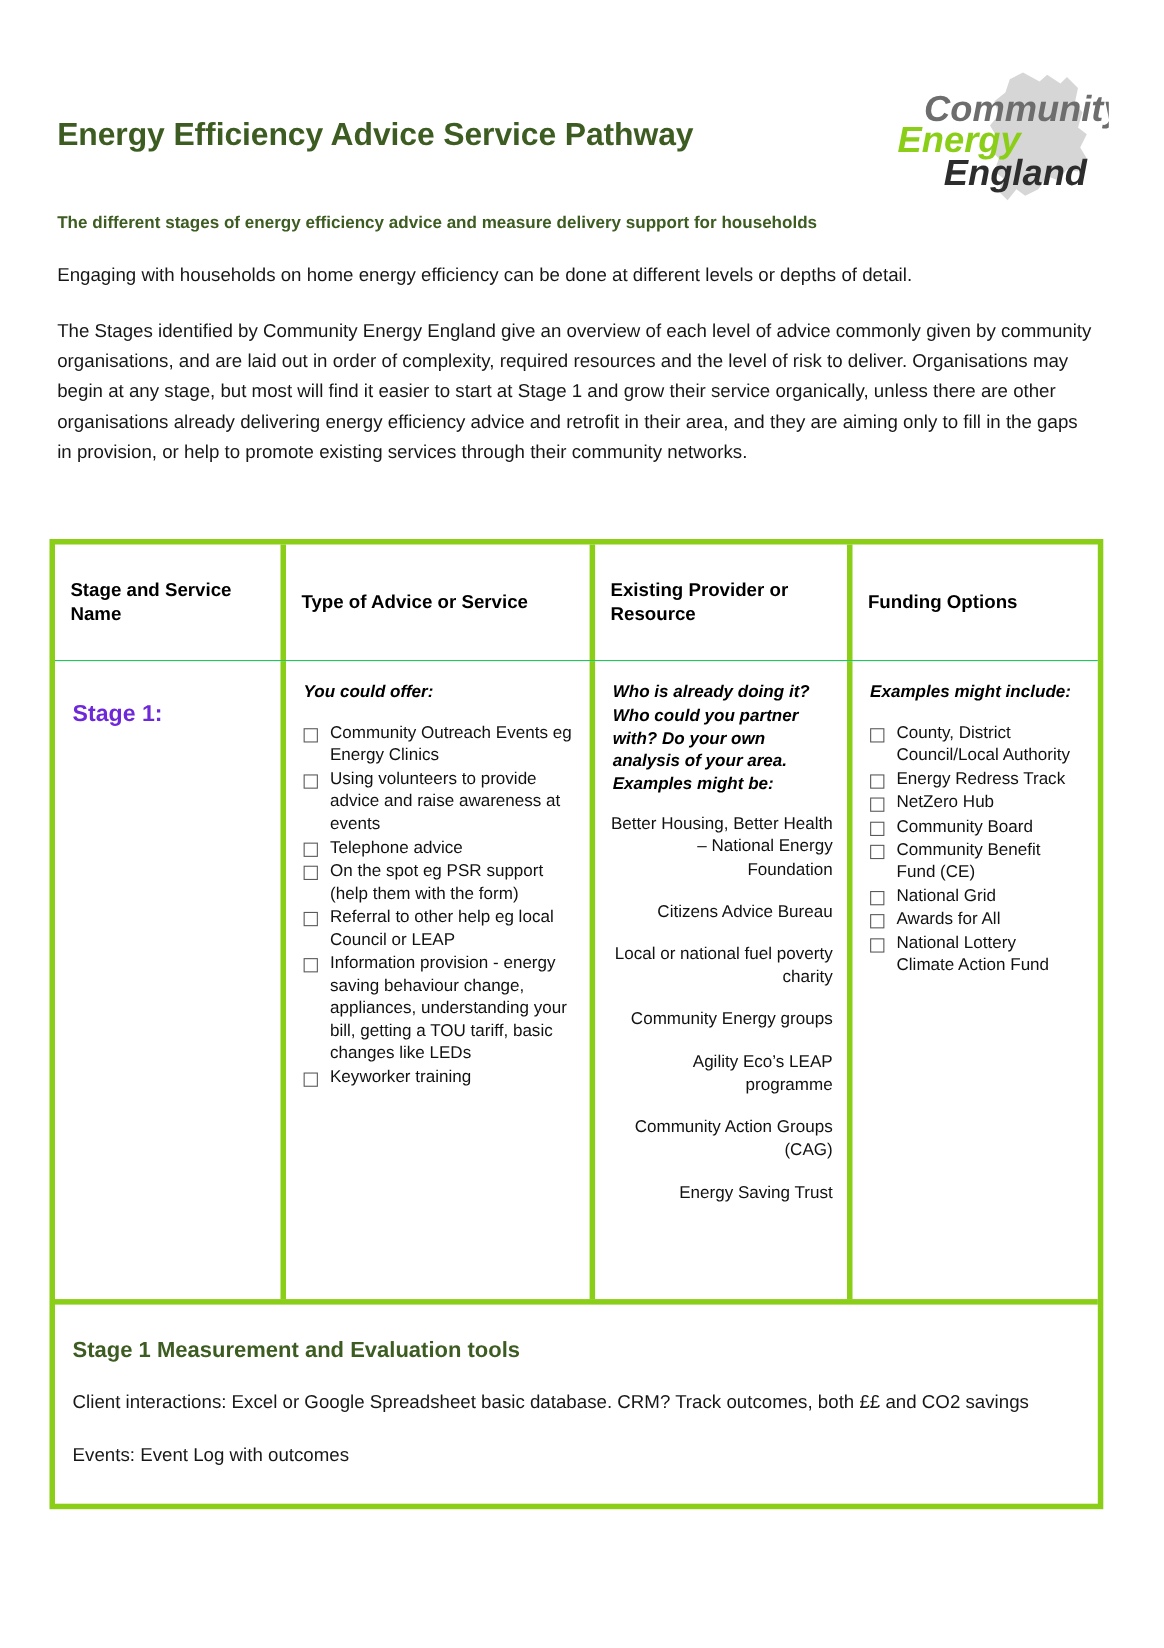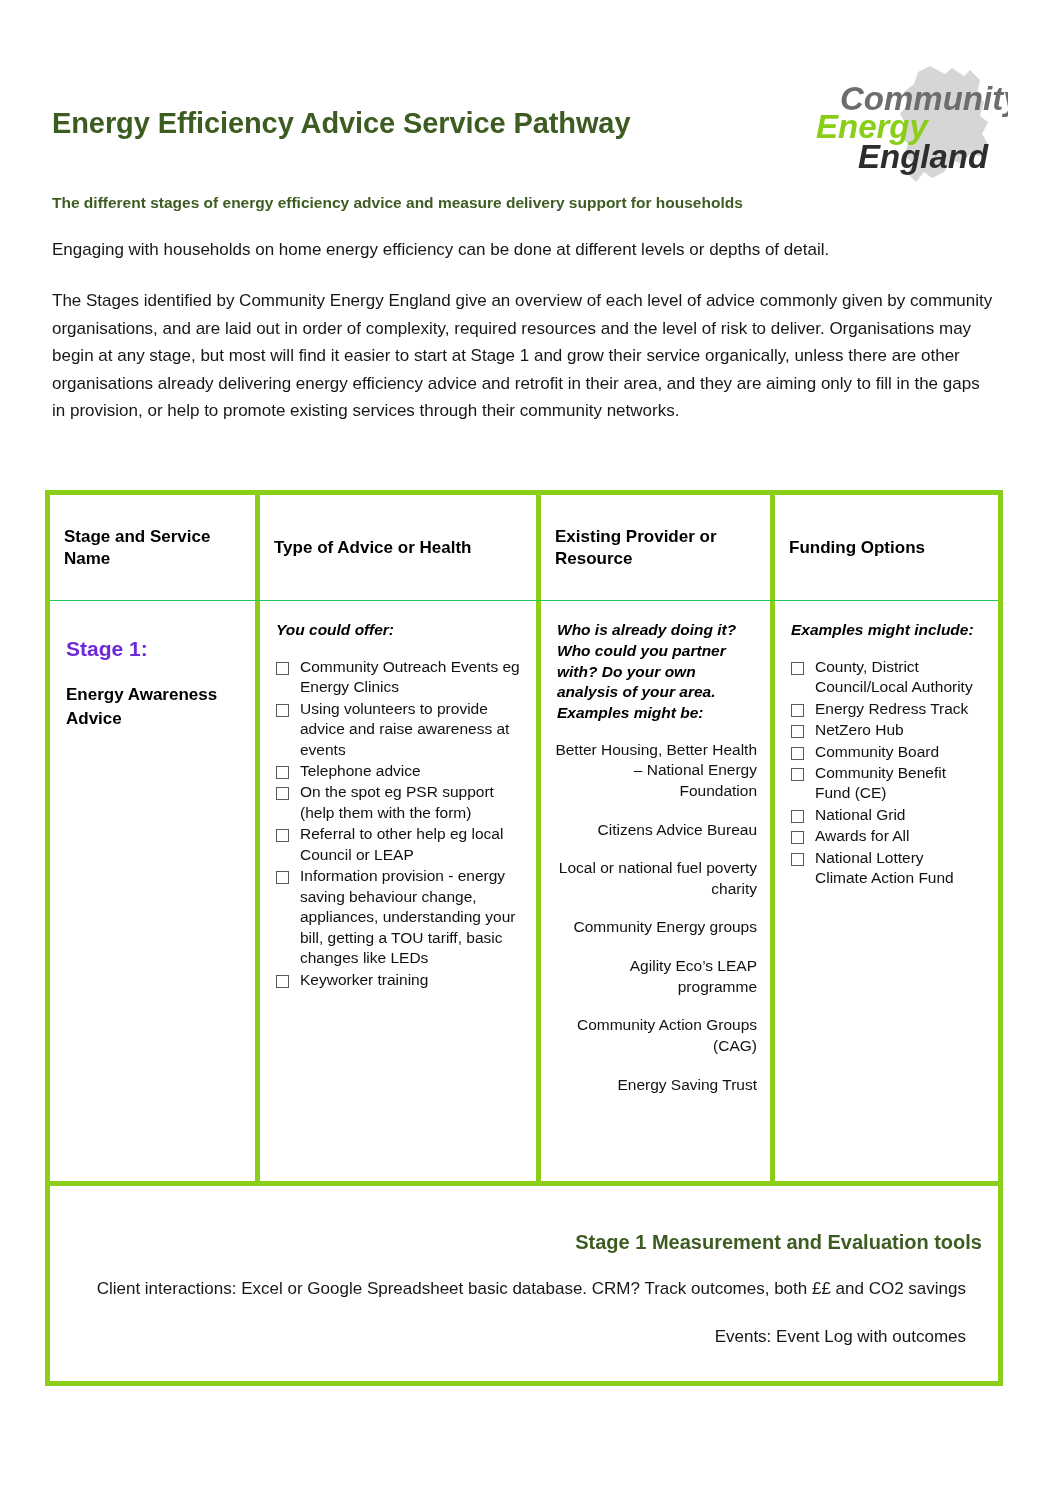--- a/index.html
+++ b/index.html
@@ -179,22 +179,21 @@
   }
   .plainlist li {
     font-size: 15.5px;
     color: #111;
     line-height: 1.33;
     margin-bottom: 18px;
   }
 
   
   .bottom {
-    padding: 44px 16px 26px 16px;
-    text-align: right;
+    padding: 30px 16px 26px 16px;
   }
   .bottom h2 {
     font-size: 20px;
     font-weight: bold;
     color: #3d5c22;
     margin: 0 0 22px 0;
     line-height: 1.2;
   }
   .bottom p {
     font-size: 17px;
@@ -231,35 +230,34 @@
   <div class="para para-1">Engaging with households on home energy efficiency can be done at different levels or depths of detail.</div>
   <div class="para para-2">The Stages identified by Community Energy England give an overview of each level of advice commonly given by community organisations, and are laid out in order of complexity, required resources and the level of risk to deliver. Organisations may begin at any stage, but most will find it easier to start at Stage 1 and grow their service organically, unless there are other organisations already delivering energy efficiency advice and retrofit in their area, and they are aiming only to fill in the gaps in provision, or help to promote existing services through their community networks.</div>
 
   <div class="tbl">
 
     <div class="trow head">
       <div class="tcell c1">
         <div class="col-head">Stage and Service Name</div>
       </div>
       <div class="tcell c2">
-        <div class="col-head">Type of Advice or Health</div>
+        <div class="col-head">Type of Advice or Service</div>
       </div>
       <div class="tcell c3">
         <div class="col-head">Existing Provider or Resource</div>
       </div>
       <div class="tcell c4">
         <div class="col-head">Funding Options</div>
       </div>
     </div>
 
     <div class="trow body">
 
       <div class="tcell c1">
         <div class="stage-label">Stage 1:</div>
-        <div class="stage-name">Energy Awareness Advice</div>
       </div>
 
       <div class="tcell c2">
         <div class="prompt">You could offer:</div>
         <ul class="checklist" id="advice-list">
             <li class="check-item">
               <span class="checkbox"></span>
               <span class="check-text">Community Outreach Events eg Energy Clinics</span>
             </li>
             <li class="check-item">

